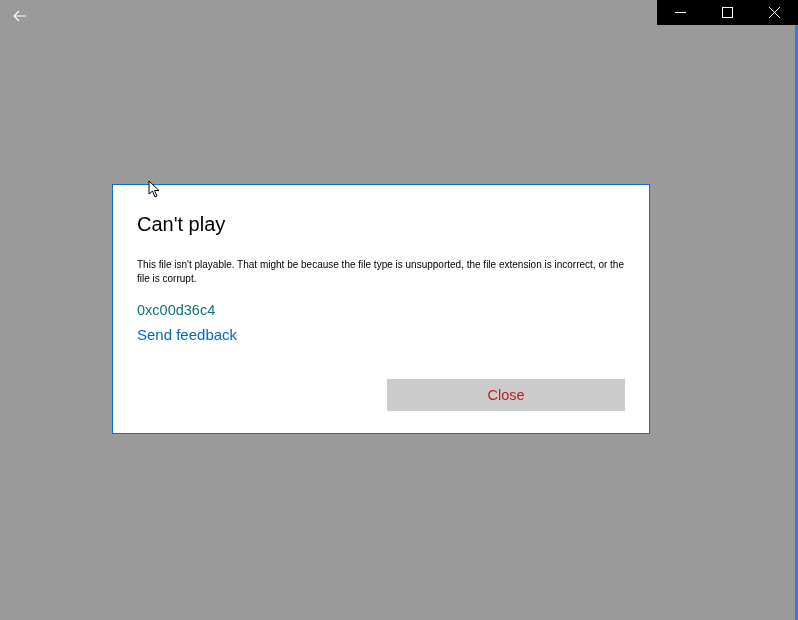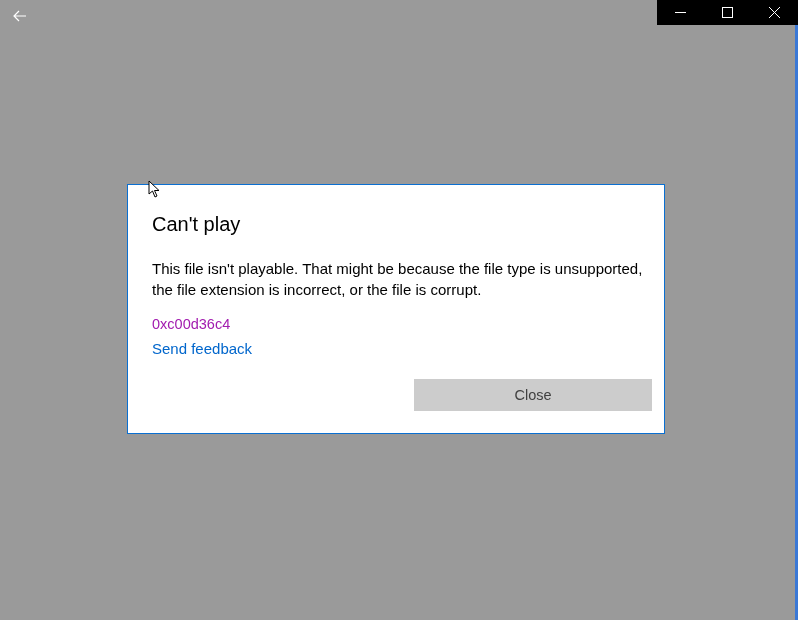--- a/index.html
+++ b/index.html
@@ -55,66 +55,66 @@
     .right-edge {
       position: absolute;
       top: 25px;
       right: 0;
       width: 3px;
       height: 595px;
       background: #3a78d6;
     }
     .dialog {
       position: absolute;
-      left: 127px;
+      left: 112px;
       top: 184px;
       width: 538px;
       height: 250px;
       background: #fff;
       border: 1px solid #0a6fd1;
-      padding: 24px 12px 22px 24px;
+      padding: 24px 24px 22px 24px;
       display: flex;
       flex-direction: column;
     }
     .dialog-title {
       font-size: 20px;
       font-weight: 400;
       color: #000;
       margin-bottom: 22px;
       margin-top: 4px;
     }
     .dialog-msg {
-      font-size: 15px;
+      font-size: 10px;
       color: #000;
       line-height: 1.4;
       margin-bottom: 16px;
     }
     .dialog-code {
       font-size: 14.5px;
-      color: #a21caf;
+      color: #0f766e;
       margin-bottom: 8px;
     }
     .dialog-link {
       font-size: 15px;
       color: #0066cc;
       cursor: pointer;
       display: inline-block;
     }
     .dialog-footer {
       margin-top: auto;
       display: flex;
       justify-content: flex-end;
     }
     .close-btn {
       width: 238px;
       height: 32px;
       background: #ccc;
       border: none;
       font-size: 14.5px;
-      color: #404040;
+      color: #b91c1c;
       cursor: pointer;
       font-family: inherit;
     }
     .cursor {
       position: absolute;
       left: 148px;
       top: 180px;
       pointer-events: none;
       z-index: 10;
     }

